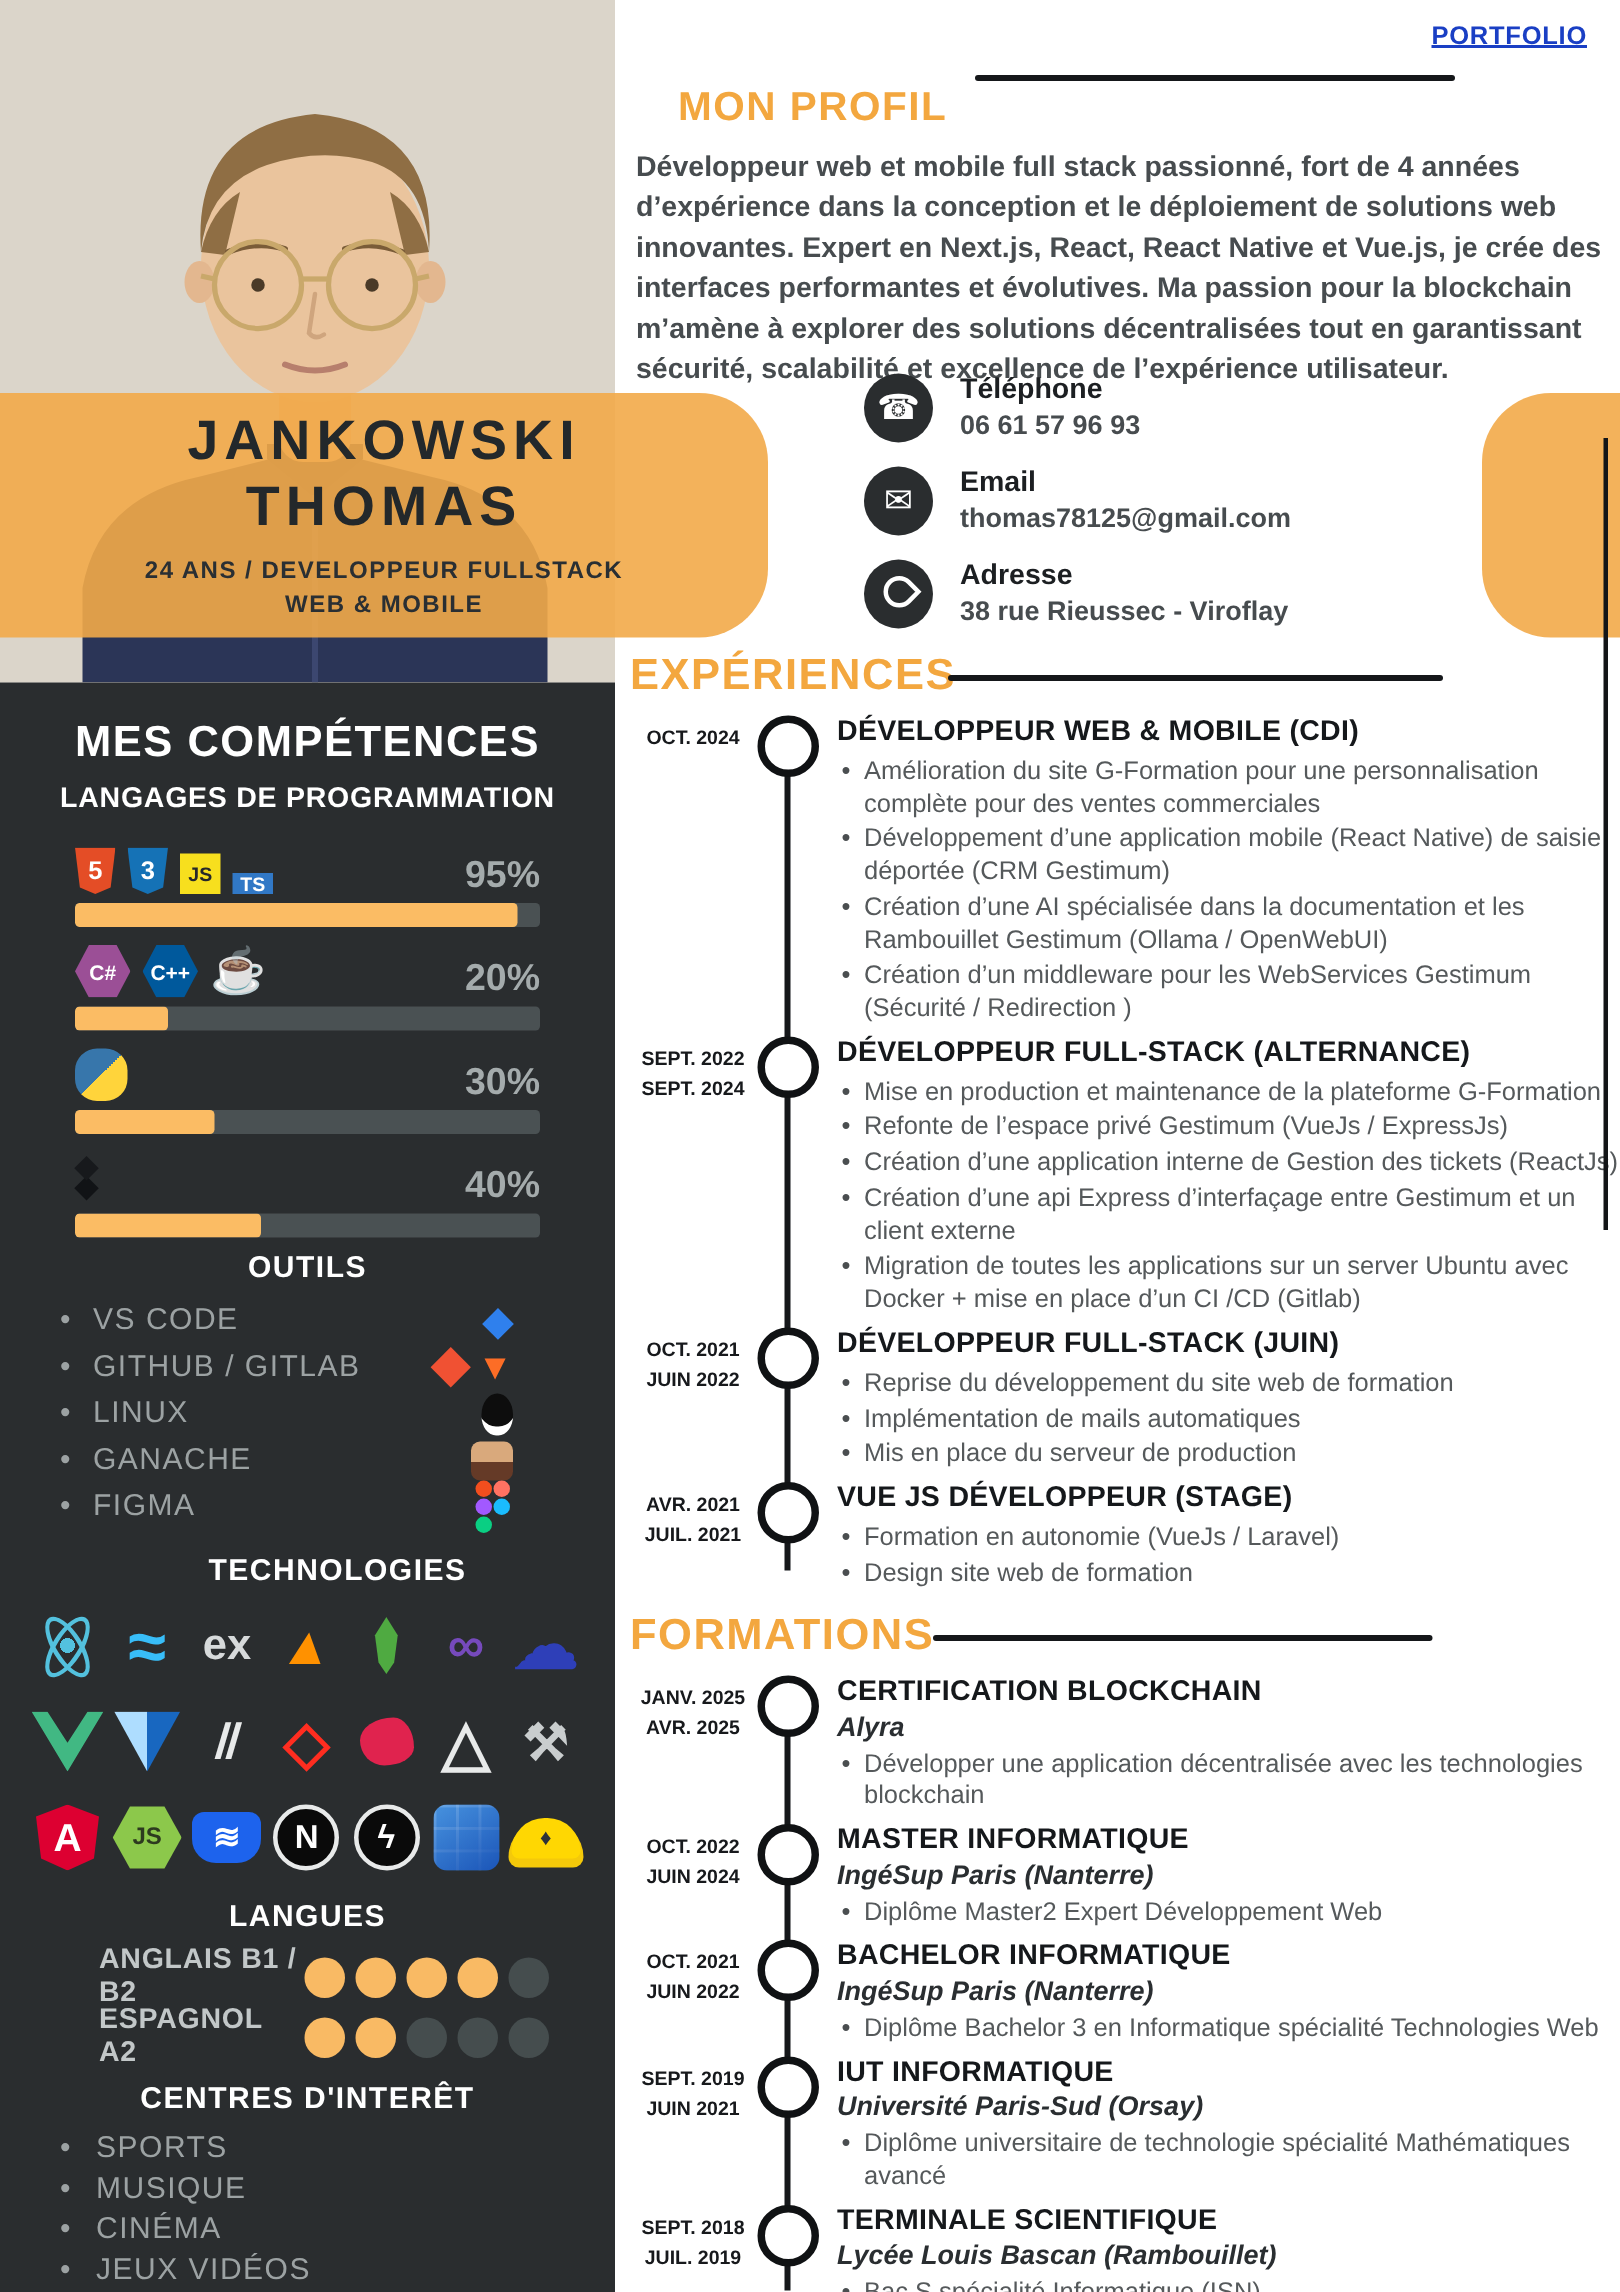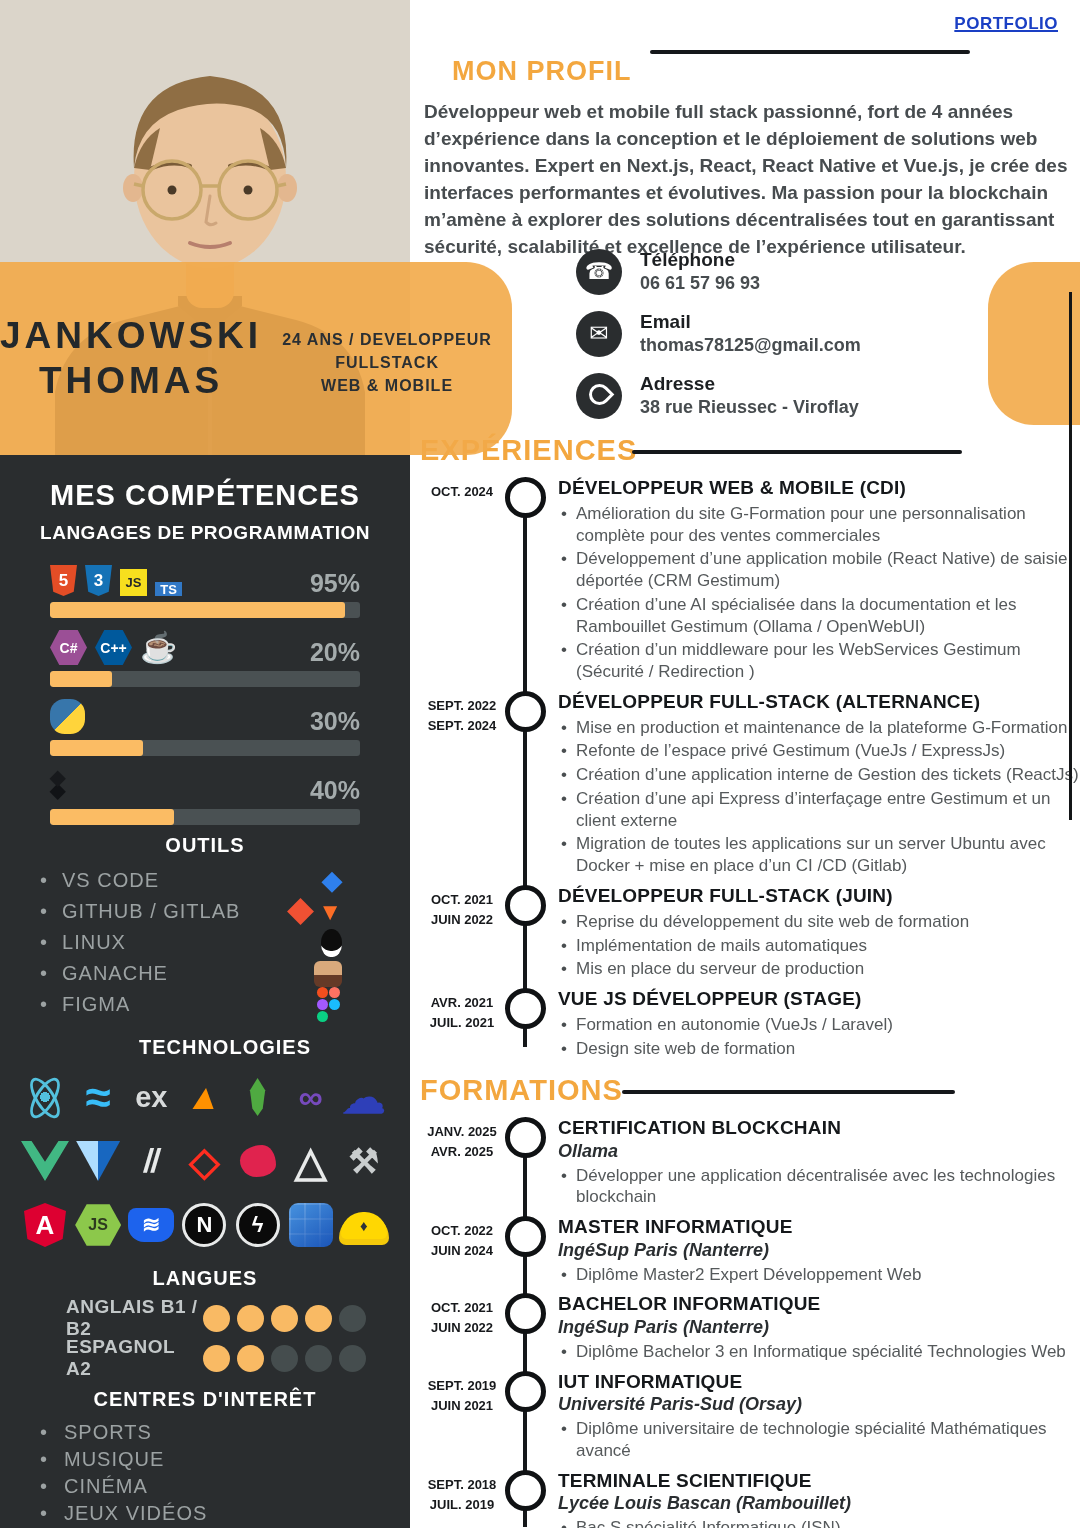--- a/index.html
+++ b/index.html
@@ -101,22 +101,22 @@
   .lang-row{display:flex;align-items:center;justify-content:space-between;height:40px;padding:0 14px 0 36px;}
   .lang-label{color:#C2C7C8;font-size:19px;font-weight:800;letter-spacing:.5px;}
   .dots{display:flex;gap:7px;}
   .dot-lvl{width:27px;height:27px;border-radius:50%;background:#454D4E;}
   .dot-lvl[data-on="1"]{background:#F9BA64;}
   
   .interests{width:330px;margin:6px auto 0;}
   .interest{color:#9CA2A3;font-size:20px;letter-spacing:1px;line-height:26px;margin-bottom:1px;}
   .interest::before{content:"•";margin-right:16px;color:#9CA2A3;}
   
-  .banner{position:absolute;left:0;top:262px;width:512px;height:193px;background:rgba(242,170,73,.90);
-      border-radius:0 46px 46px 0;z-index:5;display:flex;flex-direction:row;align-items:center;justify-content:center;}
+  .banner{position:absolute;left:0;top:262px;width:512px;height:163px;background:rgba(242,170,73,.90);
+      border-radius:0 46px 46px 0;z-index:5;display:flex;flex-direction:column;align-items:center;justify-content:center;}
   .banner-name{font-size:37px;font-weight:800;letter-spacing:4px;color:#23282B;line-height:1.2;text-align:center;}
   .banner-sub{font-size:16px;font-weight:800;letter-spacing:1px;color:#2A2F33;line-height:1.45;text-align:center;margin-top:8px;}
   .banner-right{position:absolute;left:988px;top:262px;width:92px;height:163px;background:rgba(242,170,73,.90);
       border-radius:46px 0 0 46px;z-index:1;}
   .vline-right{position:absolute;left:1069px;top:292px;width:3px;height:528px;background:#131517;z-index:2;}
   
   .portfolio{position:absolute;right:22px;top:14px;color:#1A3FC4;font-size:17px;font-weight:800;
       letter-spacing:.5px;text-decoration:underline;text-decoration-thickness:2px;cursor:pointer;}
   .sec-head{color:#F3A73F;font-weight:800;letter-spacing:1px;}
   .profil-h{position:absolute;left:452px;top:34px;font-size:27px;}
@@ -561,21 +561,21 @@
   <div class="entries">
 
       <div class="entry">
         <div class="e-dates">
 
         <div data-item="">JANV. 2025</div>
           <div data-item="">AVR. 2025</div>
         </div>
         <div class="e-dot"></div>
         <div class="e-title" data-item="title">CERTIFICATION BLOCKCHAIN</div>
-        <div class="e-school" data-item="school">Ollama</div>
+        <div class="e-school" data-item="school">Alyra</div>
         <ul class="e-bullets">
 
         <li data-item="">Développer une application décentralisée avec les technologies blockchain</li>
         </ul>
       </div>
 
       <div class="entry">
         <div class="e-dates">
 
         <div data-item="">OCT. 2022</div>

